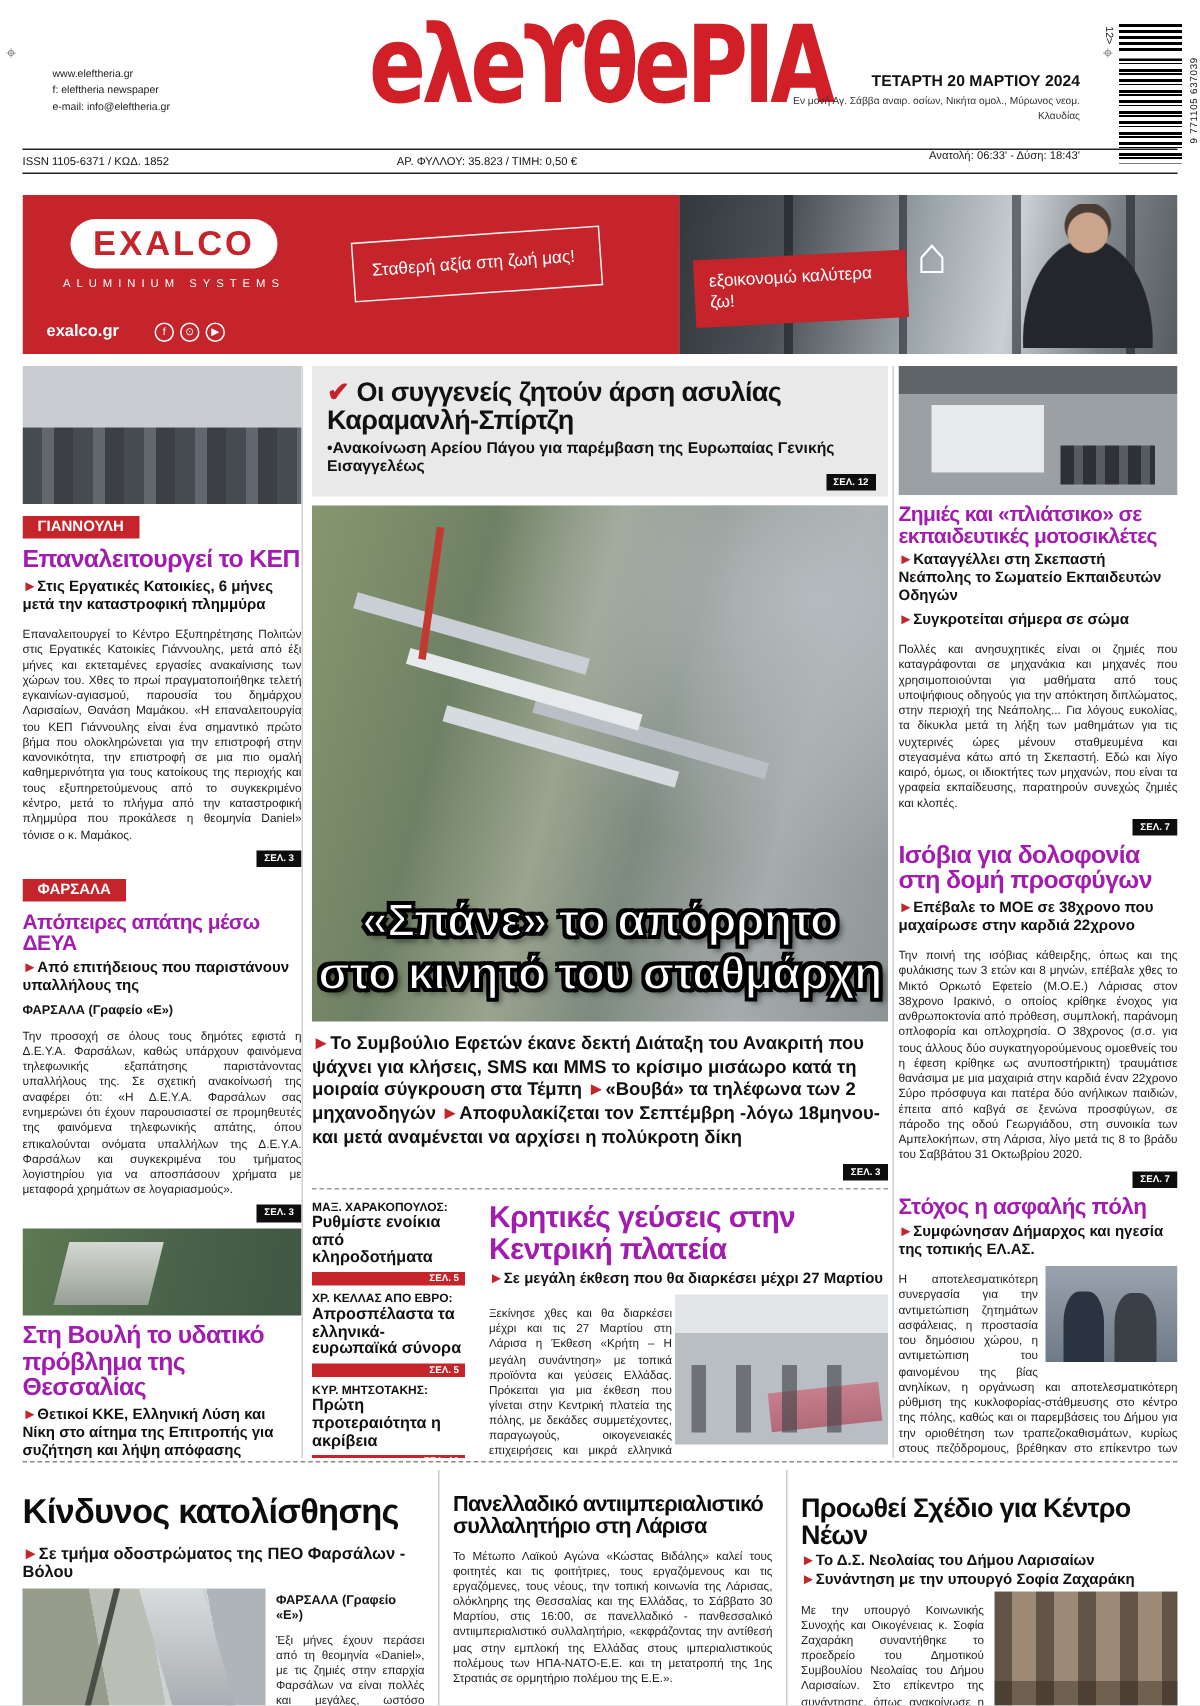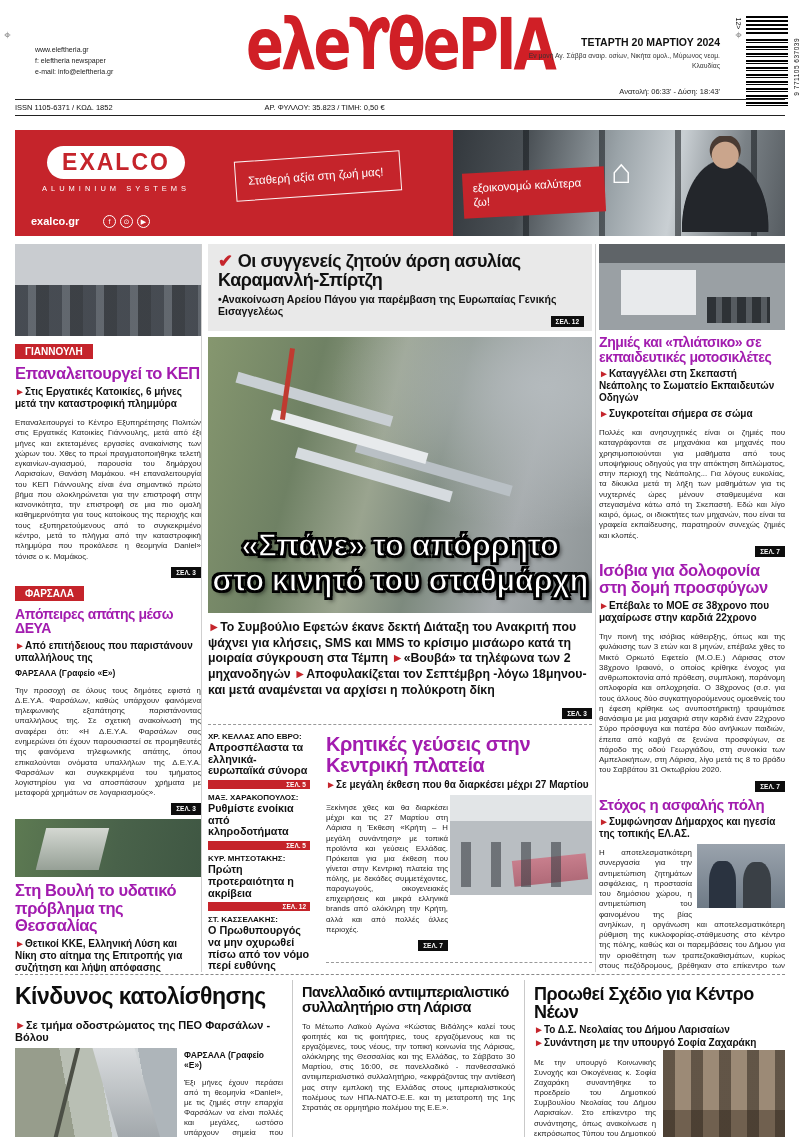--- a/index.html
+++ b/index.html
@@ -6,21 +6,21 @@
   .page{position:relative;width:800px;height:1137px;background:#fff;margin:0 auto;
         font-family:"Liberation Sans",sans-serif;color:#111;overflow:hidden;}
   
   .masthead{position:absolute;top:0;left:0;right:0;height:128px;}
   .regmark{position:absolute;top:28px;color:#888;font-size:12px;}
   .regmark.l{left:4px;} .regmark.r{right:58px;}
   .contact{position:absolute;left:35px;top:44px;font-size:7px;line-height:1.6;color:#222;}
   .logo{position:absolute;left:50%;top:12px;transform:translateX(-50%) scaleY(1.28);
         font-family:"DejaVu Sans",sans-serif;font-weight:900;font-size:56px;
         color:#d01f26;letter-spacing:-3px;white-space:nowrap;}
-  .dateblock{position:absolute;right:80px;top:36px;width:200px;text-align:right;}
+  .dateblock{position:absolute;right:80px;top:48px;width:200px;text-align:right;}
   .d1{font-weight:bold;font-size:10.5px;}
   .d2{font-size:6.8px;color:#333;margin-top:3px;line-height:1.45;}
   .d3{font-size:7.5px;color:#222;margin-top:16px;}
   .barcode{position:absolute;right:12px;top:16px;width:42px;height:96px;}
   .bc-top{height:18px;background:repeating-linear-gradient(180deg,#000 0 2px,#fff 2px 4px);}
   .bc-main{margin-top:5px;height:70px;background:repeating-linear-gradient(180deg,#000 0 2px,#fff 2px 3px,#000 3px 4px,#fff 4px 7px);}
   .bc-12{position:absolute;left:-13px;top:4px;transform:rotate(90deg);font-size:7px;}
   .bc-num{position:absolute;right:-12px;top:22px;writing-mode:vertical-rl;transform:rotate(180deg);font-size:6.5px;letter-spacing:.5px;}
   .rule-row{position:absolute;top:99px;left:15px;right:15px;height:15px;
             border-top:1.5px solid #222;border-bottom:1.5px solid #222;
@@ -70,21 +70,21 @@
   .badge-line{text-align:right;margin-top:-9px;margin-bottom:4px;position:relative;}
   .badge{display:inline-block;background:#0d0d0d;color:#fff;font-size:6.5px;
          font-weight:bold;padding:1px 5px;line-height:1.4;}
   
   .ph-kep{height:92px;background:linear-gradient(#c9ccd0 0 45%,#8e9298 45% 100%);}
   .ph-kep::before{content:"";position:absolute;left:0;right:0;bottom:0;height:55%;
       background:repeating-linear-gradient(90deg,#3a3f46 0 13px,#5a6067 13px 21px,#2e3237 21px 34px);opacity:.85;}
   .ph-dam{height:58px;background:linear-gradient(100deg,#5d7a52,#49624a 55%,#3f5743);}
   .ph-dam::before{content:"";position:absolute;left:14%;top:14%;width:34%;height:72%;
       background:linear-gradient(#d4d8d2,#96a096);transform:skewX(-14deg);}
-  .ph-hero{height:276px;margin-top:6px;background:
+  .ph-hero{height:344px;margin-top:6px;background:
       radial-gradient(ellipse at 88% 18%,#b4babd 0%,transparent 45%),
       linear-gradient(105deg,#86976f 0%,#6f8164 26%,#9aa48f 44%,#7d8a7e 58%,#a6abad 78%,#8d9496 100%);}
   .ph-hero::before{content:"";position:absolute;left:16%;top:34%;width:42%;height:11px;
       background:#e7eaec;transform:rotate(16deg);
       box-shadow:34px 30px 0 #d6dbdf,-44px -26px 0 #c9cfd4,90px 8px 0 #b9c0c5;}
   .ph-hero::after{content:"";position:absolute;left:20%;top:4%;width:5px;height:26%;
       background:#c03a30;transform:rotate(8deg);}
   .ph-expo{height:100px;flex:1;background:linear-gradient(#e2e5e7 0 26%,#b9bec2 26% 100%);}
   .ph-expo::before{content:"";position:absolute;right:4%;bottom:12%;width:52%;height:26%;
       background:linear-gradient(#c87f8d,#b06a78);transform:rotate(-6deg);}
@@ -132,21 +132,21 @@
   .kr-body{width:122px;flex:none;}
   .cbody{font-size:7.8px;line-height:1.3;text-align:justify;color:#1c1c1c;}
   .dash-top{border-top:1px dashed #999;margin-top:6px;padding-top:5px;}
   
   .bottom{position:absolute;left:15px;right:15px;top:974px;height:158px;
           border-top:1px dashed #888;padding-top:5px;display:flex;gap:9px;}
   .bsep{width:1px;background:#c9c9c9;flex:none;}
   .bcolA{width:268px;flex:none;}
   .bcolB{width:213px;flex:none;}
   .bcolC{flex:1;}
-  .bT{font-weight:800;letter-spacing:-0.5px;line-height:1.0;margin:5px 0 3px;color:#0d0d0d;}
+  .bT{font-weight:800;letter-spacing:-0.5px;line-height:1.0;margin:16px 0 3px;color:#0d0d0d;}
   .t23{font-size:23px;} .t14b{font-size:14.5px;} .t18{font-size:18px;}
   .bsub{font-size:11px;font-weight:bold;margin:11px 0 5px;}
   .bsub-s{font-size:10px;font-weight:bold;margin:0 0 2px;}
   .bflex{display:flex;gap:7px;}
   .btxt{flex:1;}
 </style>
 </head>
 <body>
 
 <div class="page">
@@ -243,27 +243,27 @@
       </div>
     </div>
 
     <p class="lead"><span class="arr">►</span><span>Το Συμβούλιο Εφετών έκανε δεκτή Διάταξη του Ανακριτή που ψάχνει για κλήσεις, SMS και MMS το κρίσιμο μισάωρο κατά τη μοιραία σύγκρουση στα Τέμπη </span><span class="arr">►</span><span>«Βουβά» τα τηλέφωνα των 2 μηχανοδηγών </span><span class="arr">►</span><span>Αποφυλακίζεται τον Σεπτέμβρη -λόγω 18μηνου- και μετά αναμένεται να αρχίσει η πολύκροτη δίκη</span></p>
     <div class="badge-line"><span class="badge">ΣΕΛ. 3</span></div>
     <div class="dashsep"></div>
 
     <div class="center-bottom">
       <div class="briefs">
         <div class="brief">
+          <div class="spk">ΜΑΞ. ΧΑΡΑΚΟΠΟΥΛΟΣ:</div>
+          <div class="btitle">Ρυθμίστε ενοίκια από κληροδοτήματα</div>
+          <div class="bbadge">ΣΕΛ. 5</div>
+        </div>
+        <div class="brief">
           <div class="spk">ΧΡ. ΚΕΛΛΑΣ ΑΠΟ ΕΒΡΟ:</div>
           <div class="btitle">Απροσπέλαστα τα ελληνικά-ευρωπαϊκά σύνορα</div>
-          <div class="bbadge">ΣΕΛ. 5</div>
-        </div>
-        <div class="brief">
-          <div class="spk">ΜΑΞ. ΧΑΡΑΚΟΠΟΥΛΟΣ:</div>
-          <div class="btitle">Ρυθμίστε ενοίκια από κληροδοτήματα</div>
           <div class="bbadge">ΣΕΛ. 5</div>
         </div>
         <div class="brief">
           <div class="spk">ΚΥΡ. ΜΗΤΣΟΤΑΚΗΣ:</div>
           <div class="btitle">Πρώτη προτεραιότητα η ακρίβεια</div>
           <div class="bbadge">ΣΕΛ. 12</div>
         </div>
         <div class="brief">
           <div class="spk">ΣΤ. ΚΑΣΣΕΛΑΚΗΣ:</div>
           <div class="btitle">Ο Πρωθυπουργός να μην οχυρωθεί πίσω από τον νόμο περί ευθύνης υπουργών</div>

